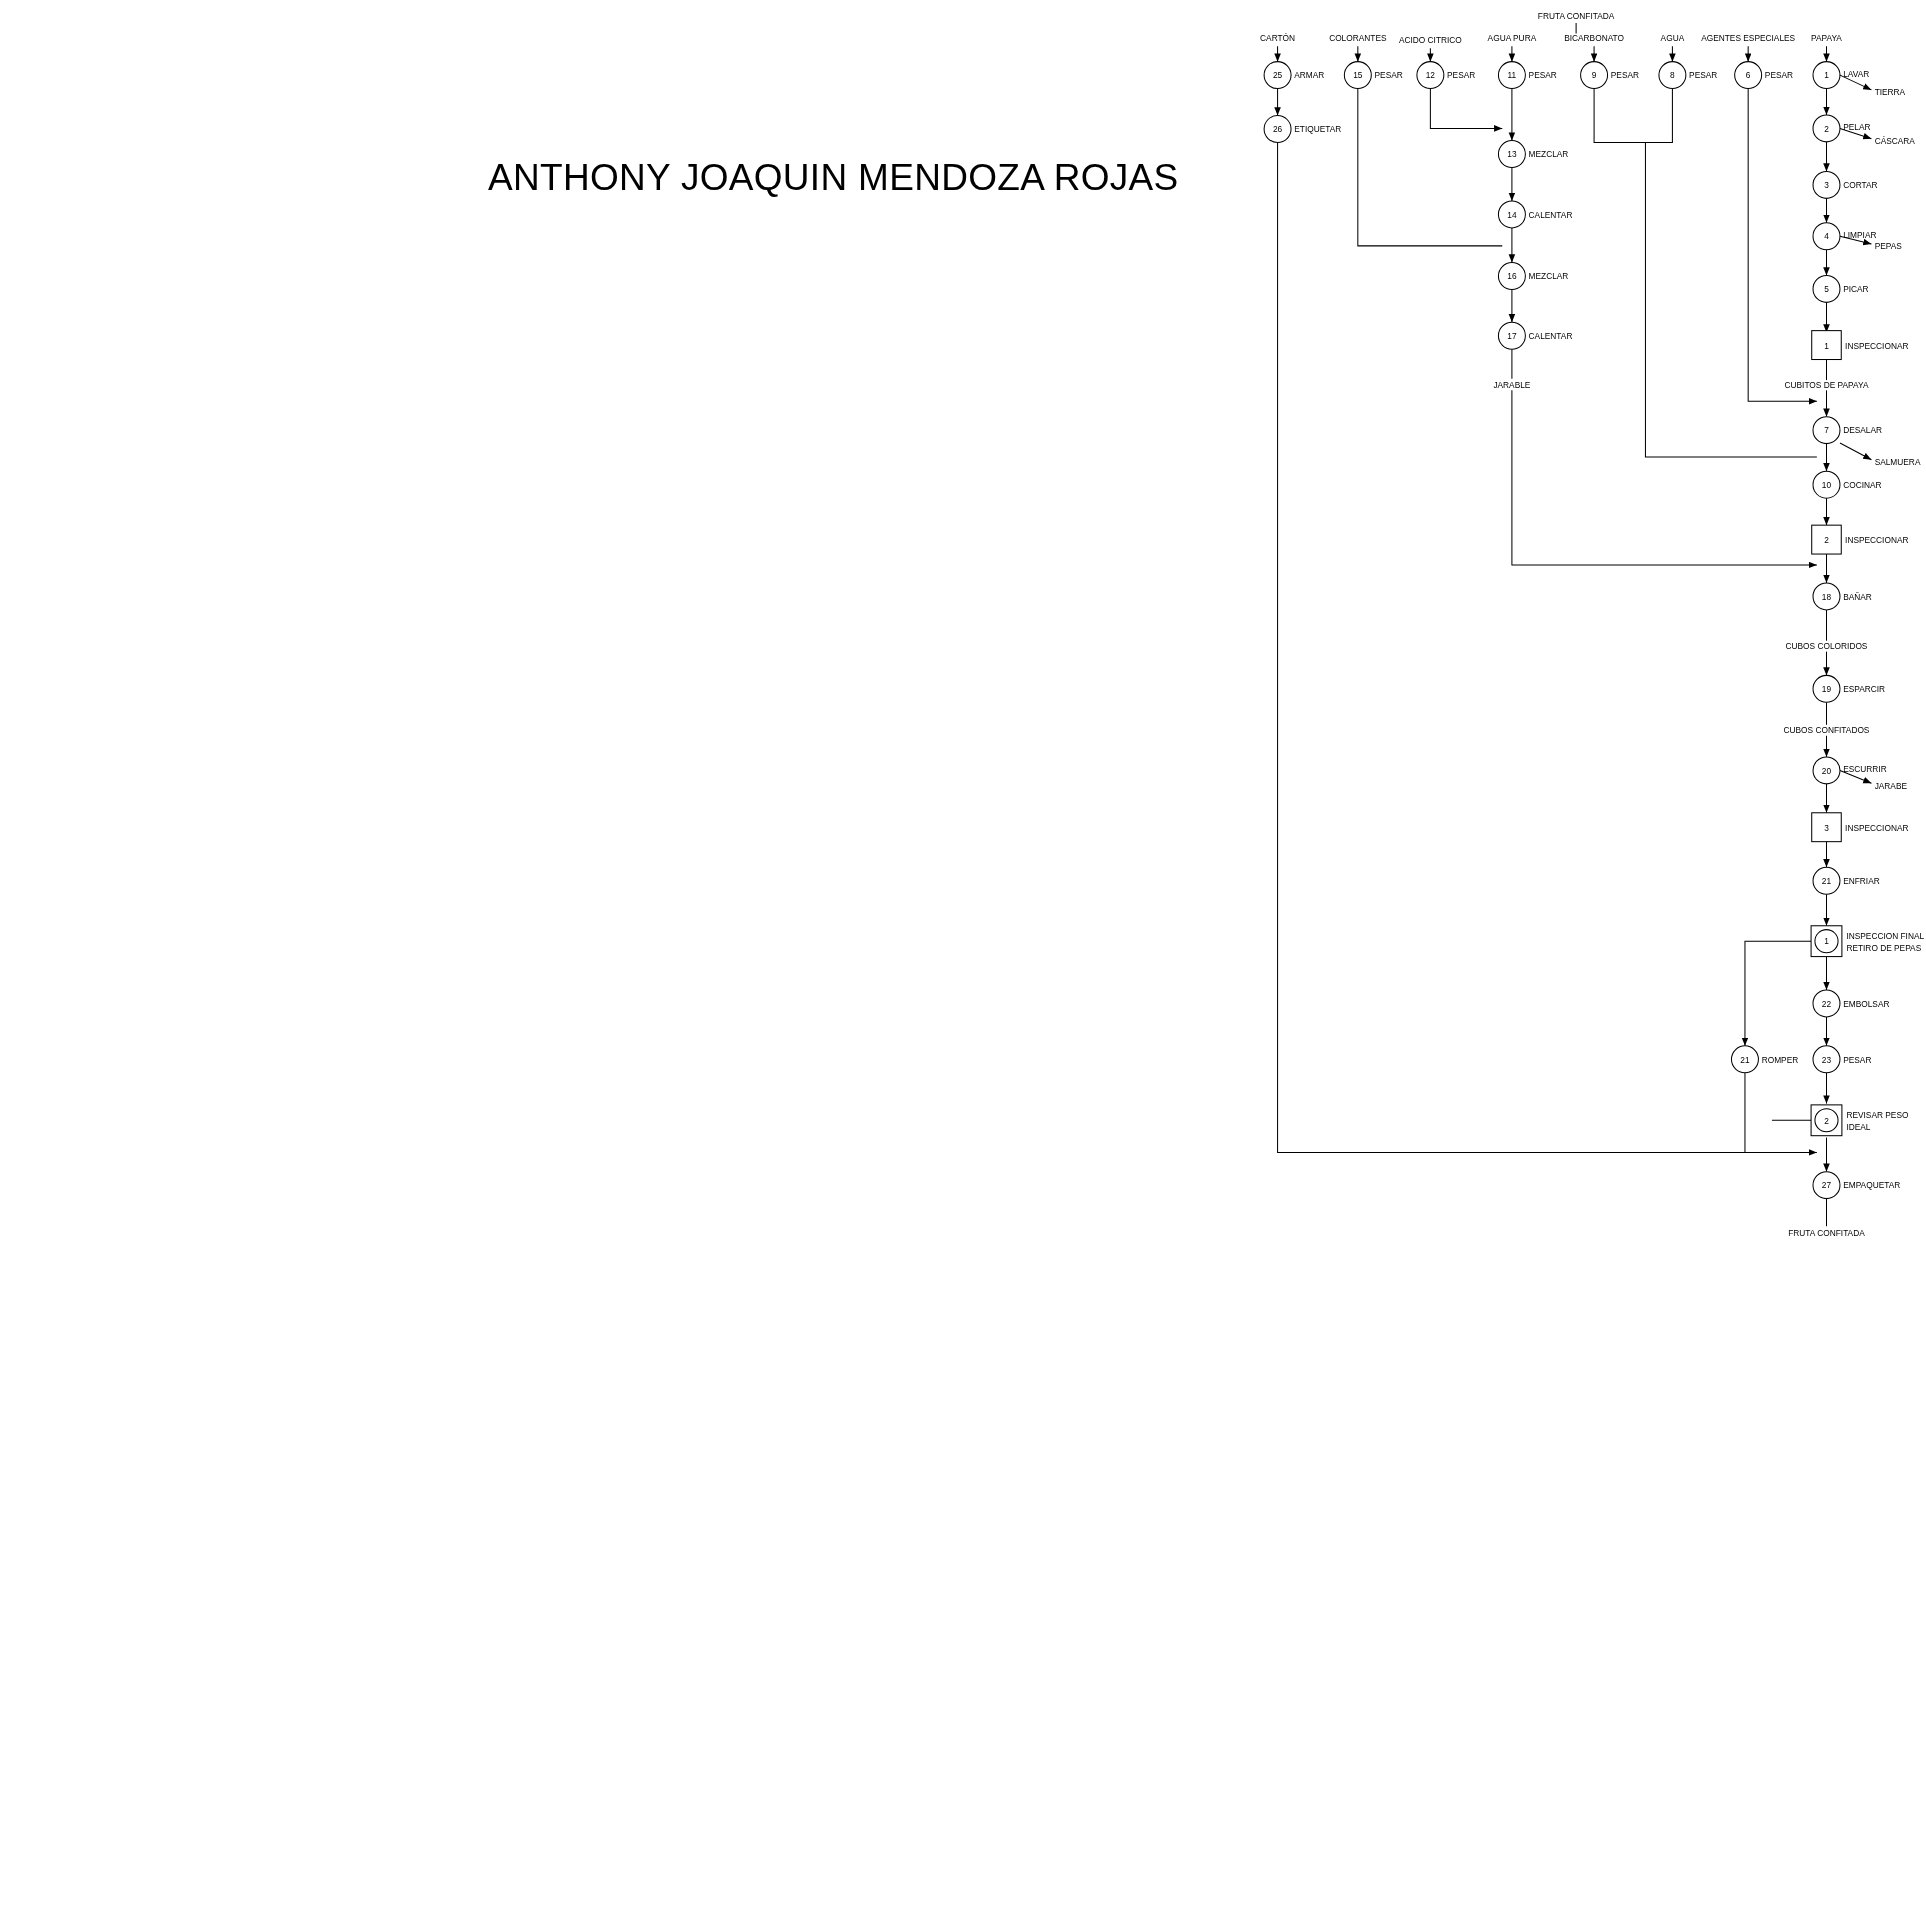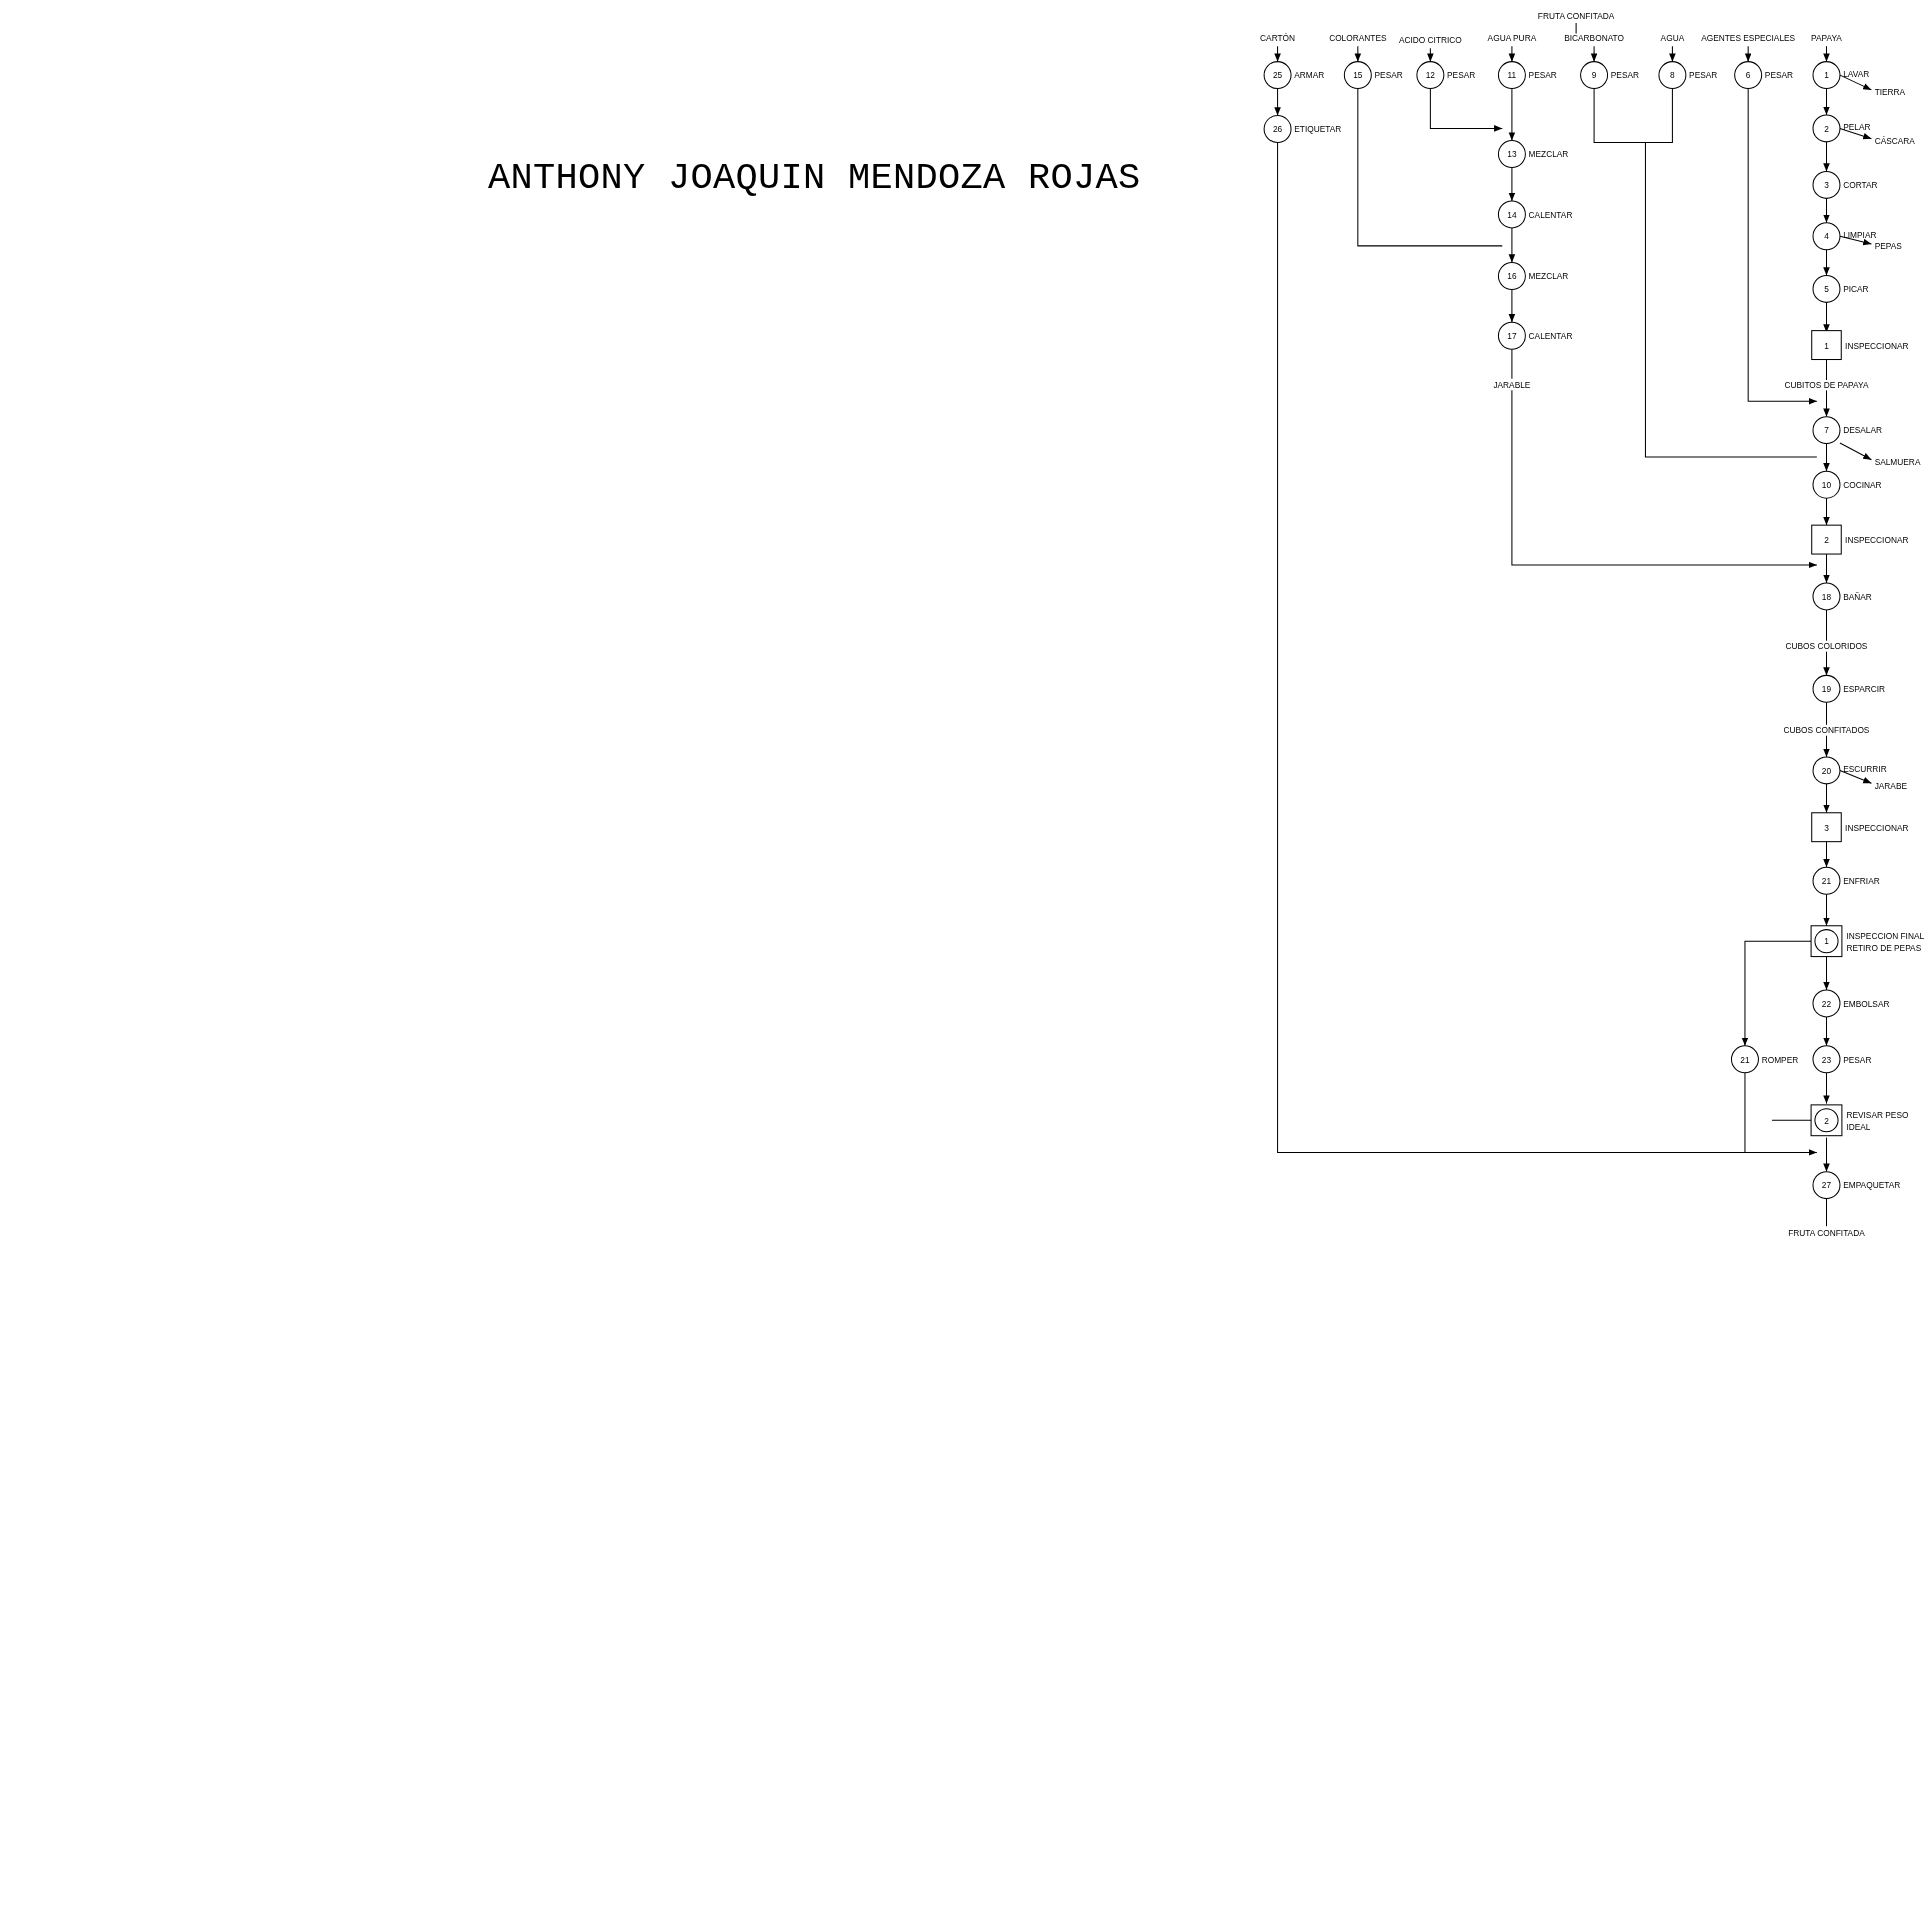--- a/index.html
+++ b/index.html
@@ -22,21 +22,21 @@
     height: 1926px;
   }
   .title {
     position: absolute;
     left: 488px;
     top: 157px;
     font-size: 37px;
     letter-spacing: 0.3px;
     color: #000000;
     white-space: nowrap;
-    font-family: Liberation Mono, monospace;
+    font-family: Liberation Sans, sans-serif;
   }
   svg text {
     font-family: "Liberation Sans", sans-serif;
     fill: #000000;
   }
   .op-num { font-size: 13px; text-anchor: middle; }
   .op-label { font-size: 13px; }
   .mat-label { font-size: 13px; text-anchor: middle; }
   .flow-label { font-size: 13px; }
   .flow-label-c { font-size: 13px; text-anchor: middle; }

